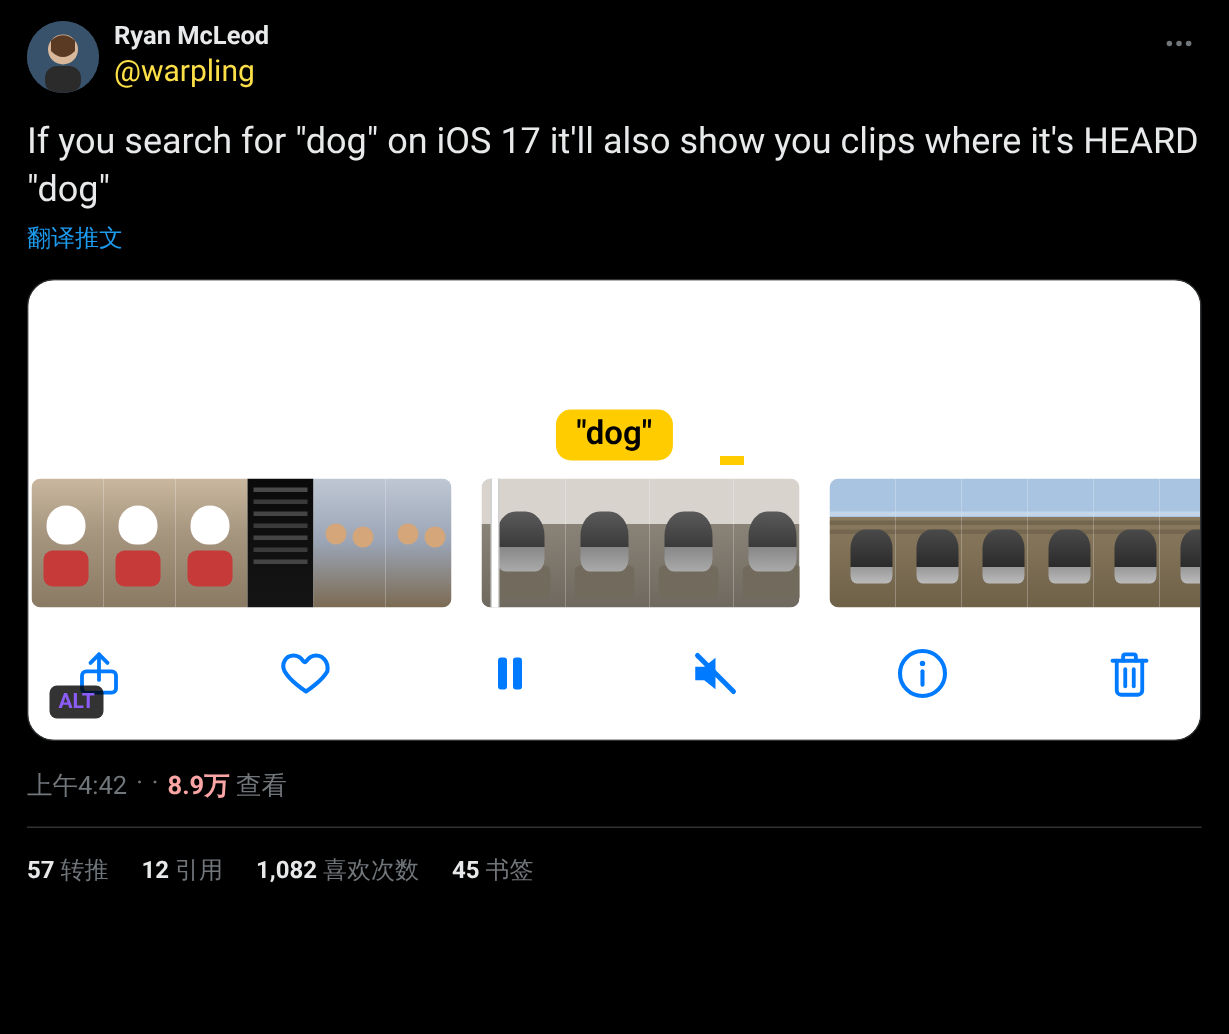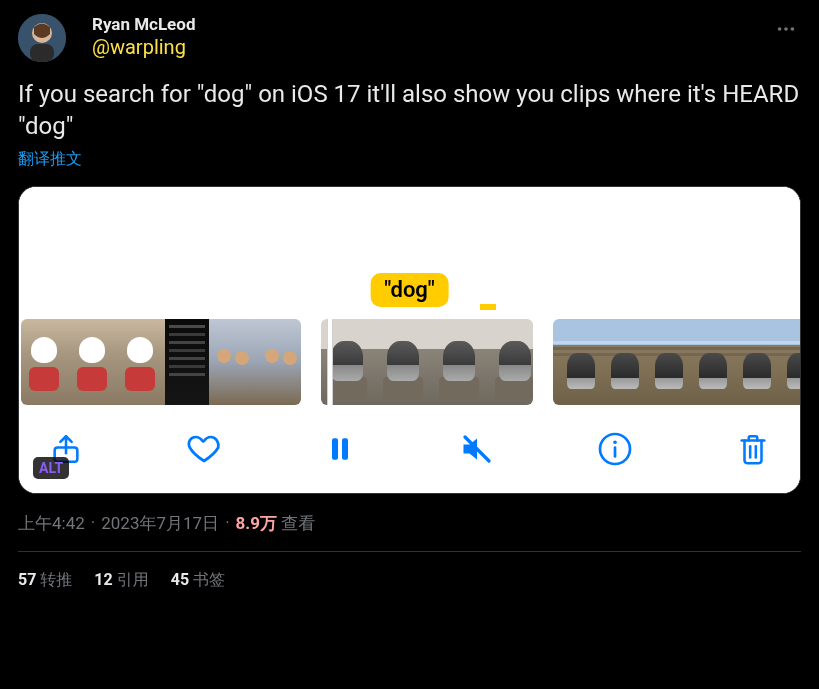--- a/index.html
+++ b/index.html
@@ -10,21 +10,21 @@
     width: 819px;
     height: 689px;
     overflow: hidden;
   }
   .tweet {
     padding: 14px 18px 0 18px;
   }
   .header {
     display: flex;
     align-items: flex-start;
-    gap: 26px;
+    gap: 10px;
     position: relative;
   }
   .avatar {
     width: 48px;
     height: 48px;
     border-radius: 50%;
     overflow: hidden;
     flex-shrink: 0;
     background: #2a3f55;
   }
@@ -272,24 +272,24 @@
           </svg>
       </div>
     </div>
 
     <div class="alt-badge">ALT</div>
   </div>
 
   <div class="meta">
     <span>上午4:42</span>
     <span>·</span>
-    <span>2023年7月17日</span>
     <span>·</span>
     <span><b>8.9万</b> <span>查看</span></span>
   </div>
 
   <div class="stats">
     <span><b>57</b><span>转推</span></span>
     <span><b>12</b><span>引用</span></span>
+    <span><b>1,082</b><span>喜欢次数</span></span>
     <span><b>45</b><span>书签</span></span>
   </div>
 
 </div>
 
 </body></html>

